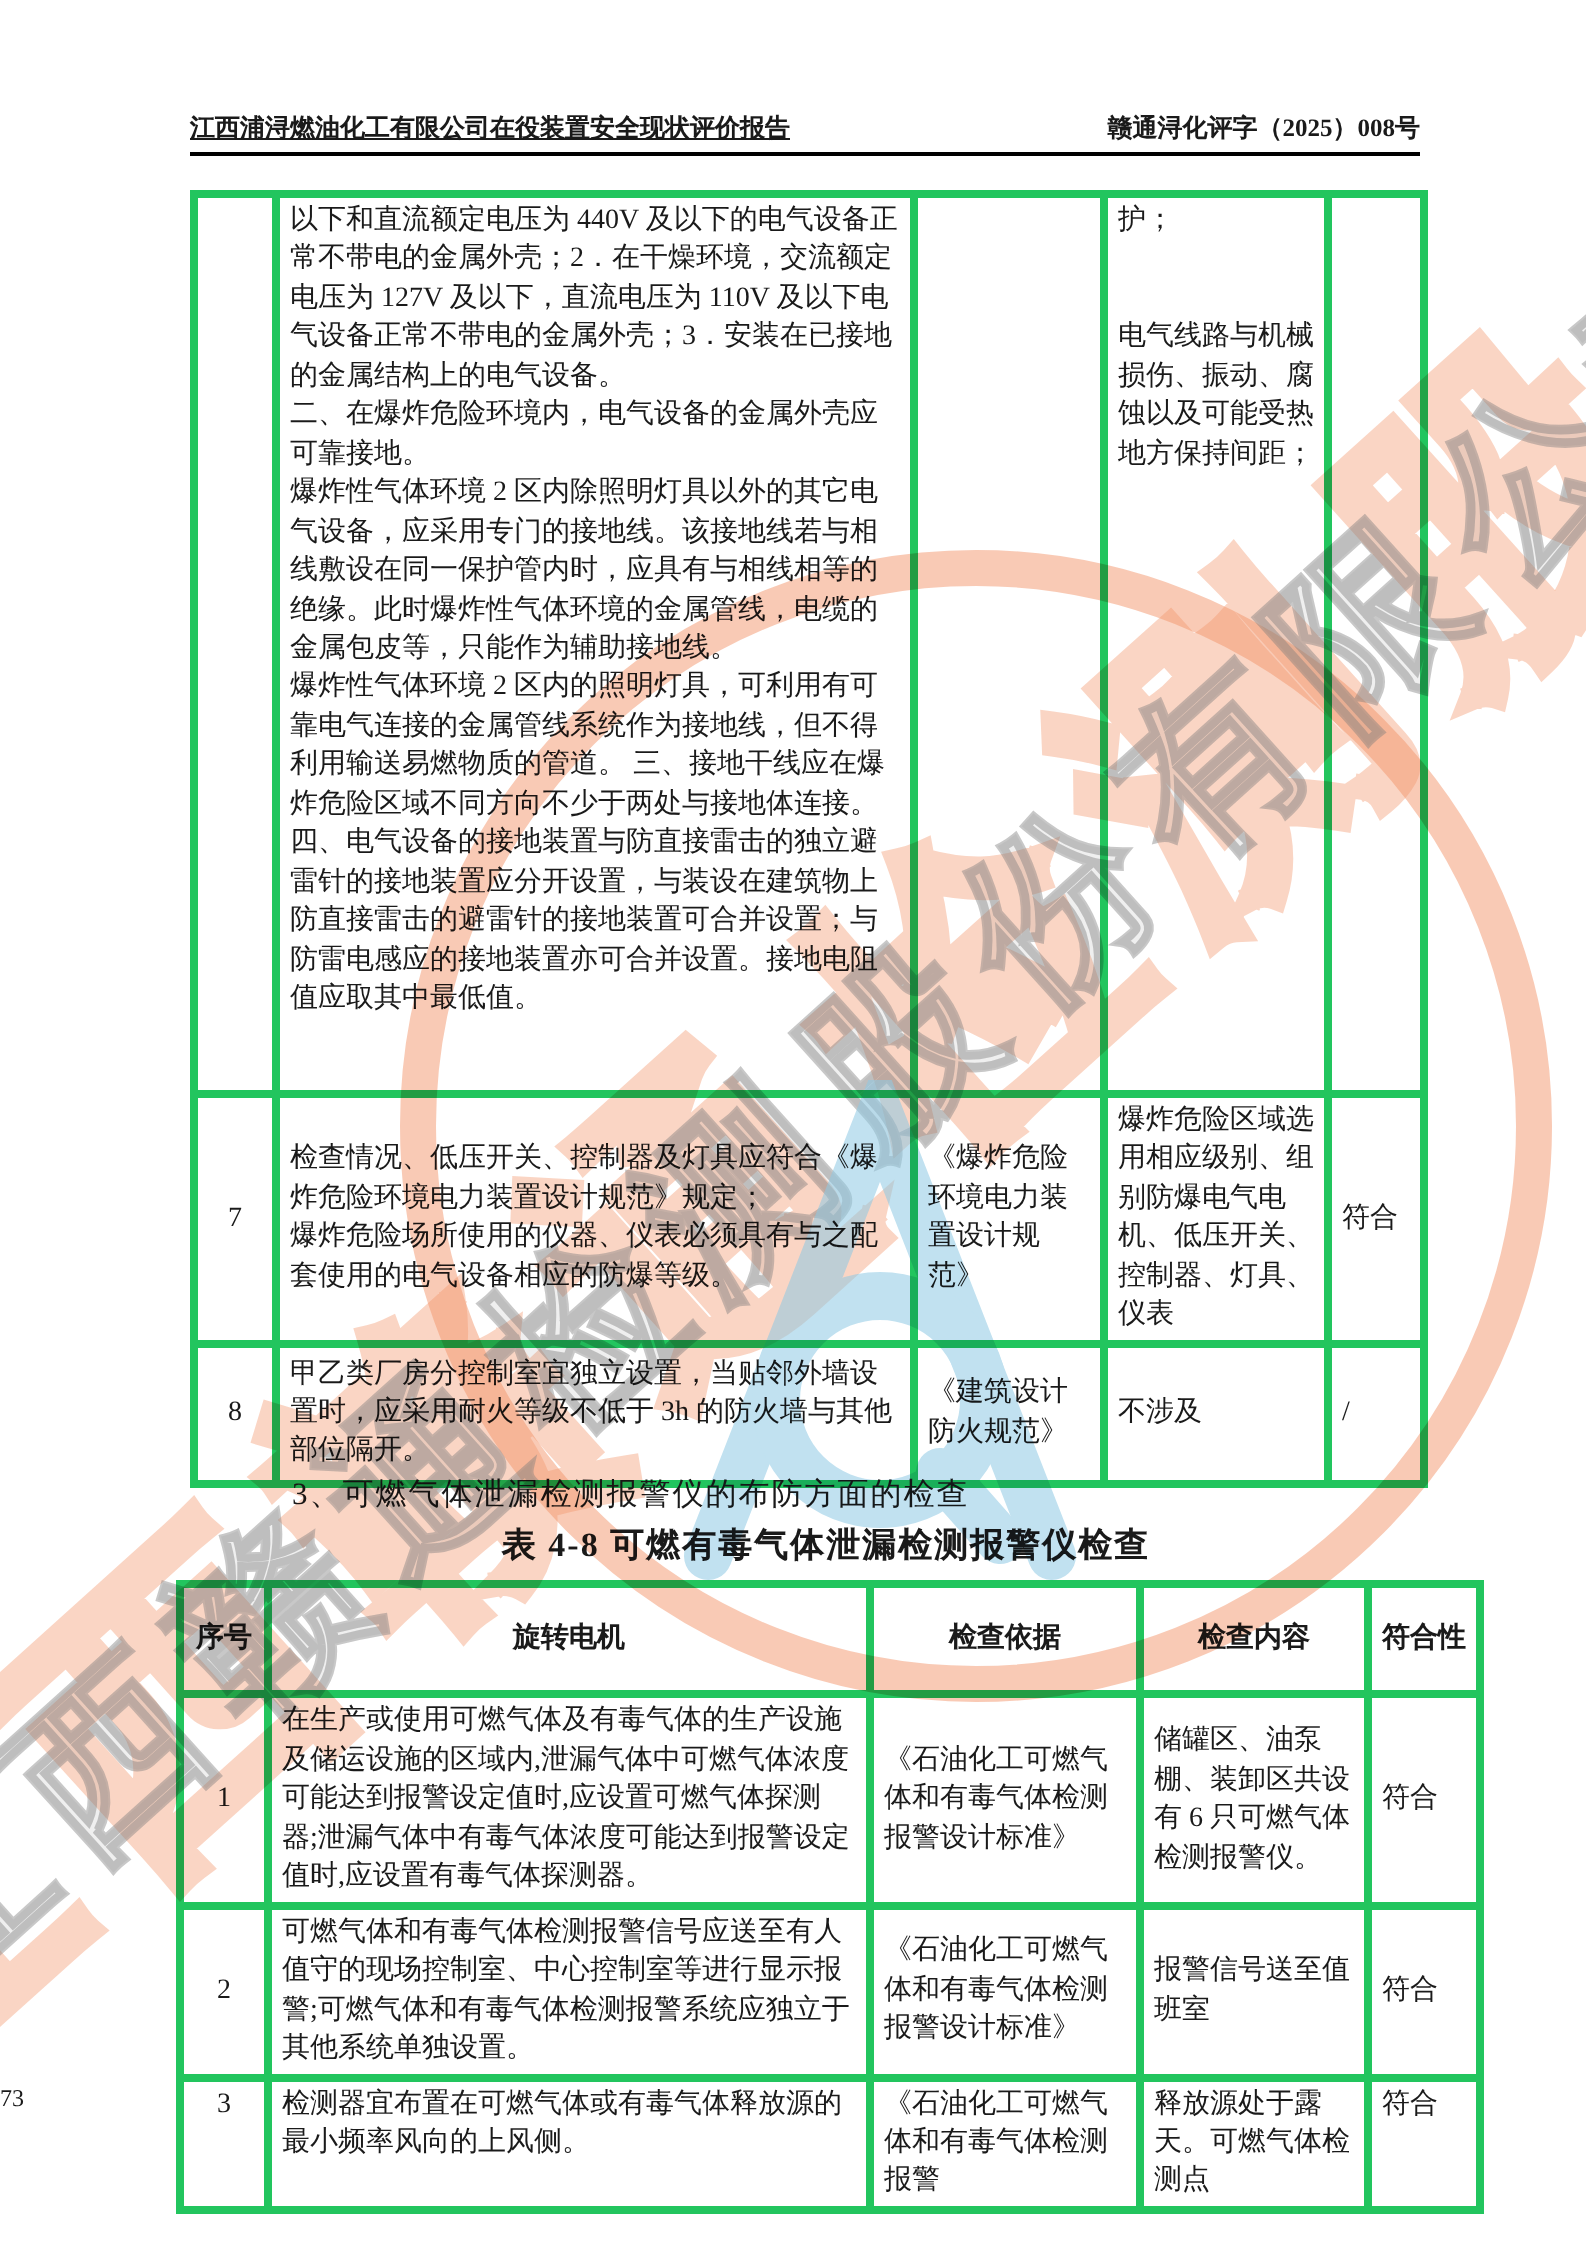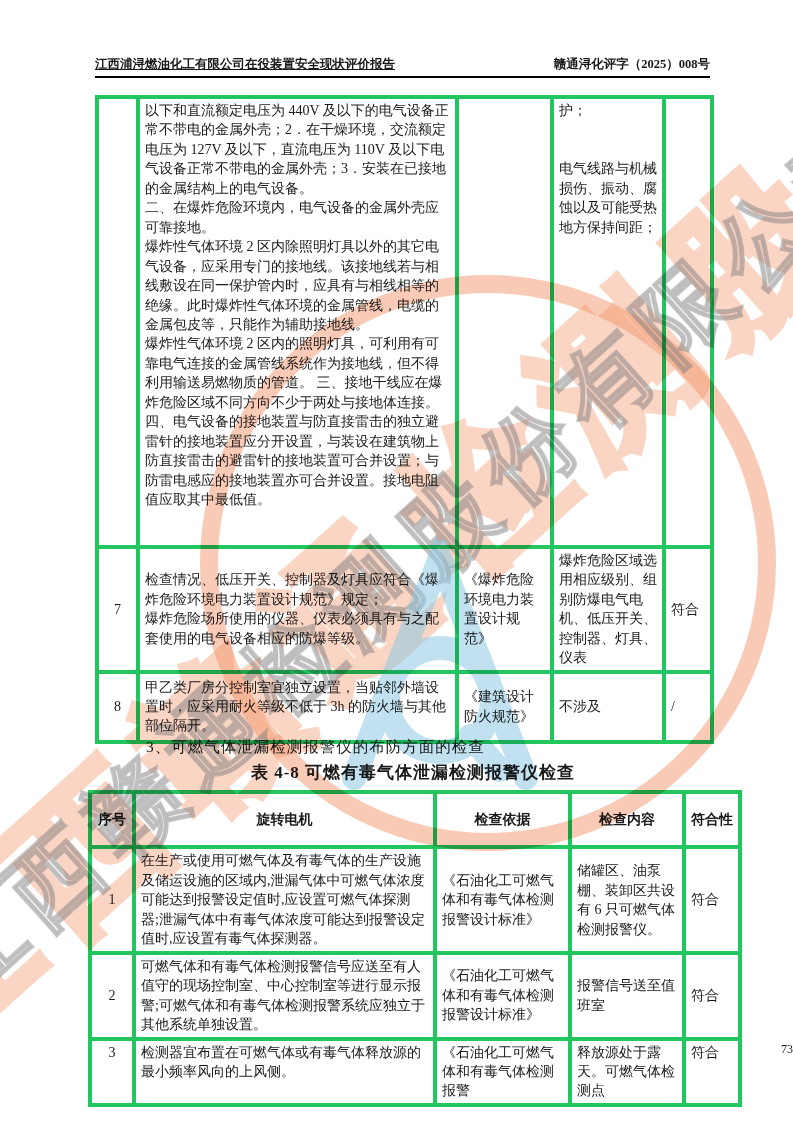--- a/index.html
+++ b/index.html
@@ -31,21 +31,21 @@
   .center-text{text-align:left;}
   
   .section-heading{
     position:absolute;left:146px;top:737px;font-size:15.5px;letter-spacing:1px;
   }
   .table-title{
     position:absolute;left:88px;top:761px;width:650px;text-align:center;
     font-size:17px;font-weight:bold;letter-spacing:1px;
   }
   .page-number{
-    position:absolute;left:0;top:1042px;width:793px;text-align:right;font-size:12px;
+    position:absolute;left:0;top:1042px;width:793px;text-align:left;font-size:12px;
   }
   
   .watermark{position:absolute;left:0;top:0;width:793px;height:1122px;
     pointer-events:none;z-index:5;mix-blend-mode:multiply;overflow:hidden;}
   .wm-ring{
     position:absolute;left:200px;top:275px;width:540px;height:540px;
     border:18px solid rgba(243,150,108,0.5);border-radius:50%;
   }
   .wm-text-salmon{
     position:absolute;left:430px;top:545px;white-space:nowrap;

